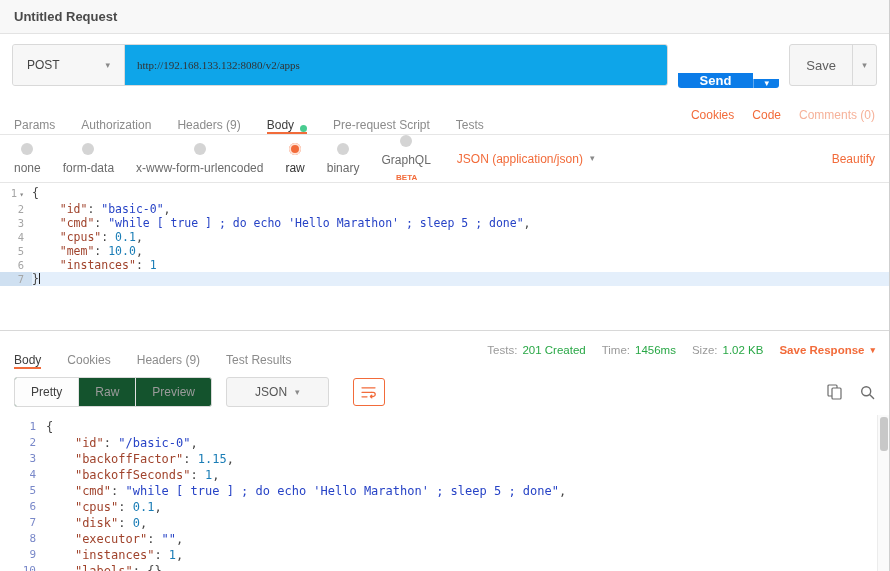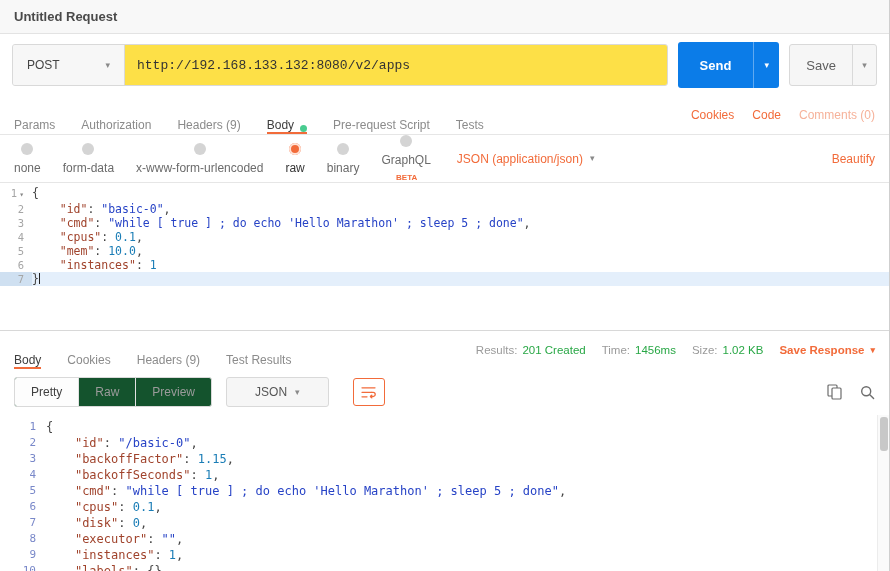--- a/index.html
+++ b/index.html
@@ -13,23 +13,23 @@
   .titlebar .title { font-size:13px; font-weight:700; color:#4a4a4a; }
 
   
   .req-row { flex:0 0 62px; display:flex; align-items:center; padding:0 12px; gap:10px; }
   .url-group { flex:1; display:flex; height:42px; border:1px solid #d9d9d9; border-radius:3px;
                overflow:hidden; background:#f0f0f0; }
   .method { width:112px; display:flex; align-items:center; justify-content:space-between;
             padding:0 14px; background:#f7f7f7; border-right:1px solid #d9d9d9;
             font-size:12px; color:#444; cursor:pointer; }
   .caret { color:#8a8a8a; font-size:9px; line-height:1; }
-  .url-input { flex:1; border:none; background:#fde047; padding:0 12px; font-size:13px;
-               color:#333; font-family:Liberation Mono, monospace; outline:none; }
-  .send-btn { display:flex; height:46px; border-radius:3px; overflow:hidden; cursor:pointer; }
+  .url-input { flex:1; border:none; background:#0ea5e9; padding:0 12px; font-size:11px;
+               color:#333; font-family:Liberation Serif, serif; outline:none; }
+  .send-btn { display:flex; height:46px; border-radius:3px; overflow:hidden; cursor:pointer;align-items:flex-end; }
   .send-main { background:#0b7ce8; color:#fff; font-size:13px; font-weight:700;
                padding:0 22px; display:flex; align-items:center; }
   .send-caret { background:#0b7ce8; border-left:1px solid rgba(255,255,255,.35); width:26px;
                 display:flex; align-items:center; justify-content:center; }
   .send-caret .caret { color:#fff; }
   .save-btn { display:flex; height:42px; border:1px solid #d9d9d9; border-radius:3px;
               overflow:hidden; background:#f6f6f6; cursor:pointer; }
   .save-main { padding:0 16px; display:flex; align-items:center; font-size:13px; color:#5e5e5e; }
   .save-caret { border-left:1px solid #d9d9d9; width:24px; display:flex; align-items:center;
                 justify-content:center; }
@@ -221,21 +221,21 @@
       <span>Cookies</span>
       </span>
     <span class="tab">
       <span>Headers (9)</span>
       </span>
     <span class="tab">
       <span>Test Results</span>
       </span>
     <span class="resp-meta">
       <span class="meta-pair">
-        <span class="meta-label">Results:</span>
+        <span class="meta-label">Tests:</span>
         <span class="meta-value">201 Created</span>
         </span>
       <span class="meta-pair">
         <span class="meta-label">Time:</span>
         <span class="meta-value">1456ms</span>
         </span>
       <span class="meta-pair">
         <span class="meta-label">Size:</span>
         <span class="meta-value">1.02 KB</span>
         </span>

